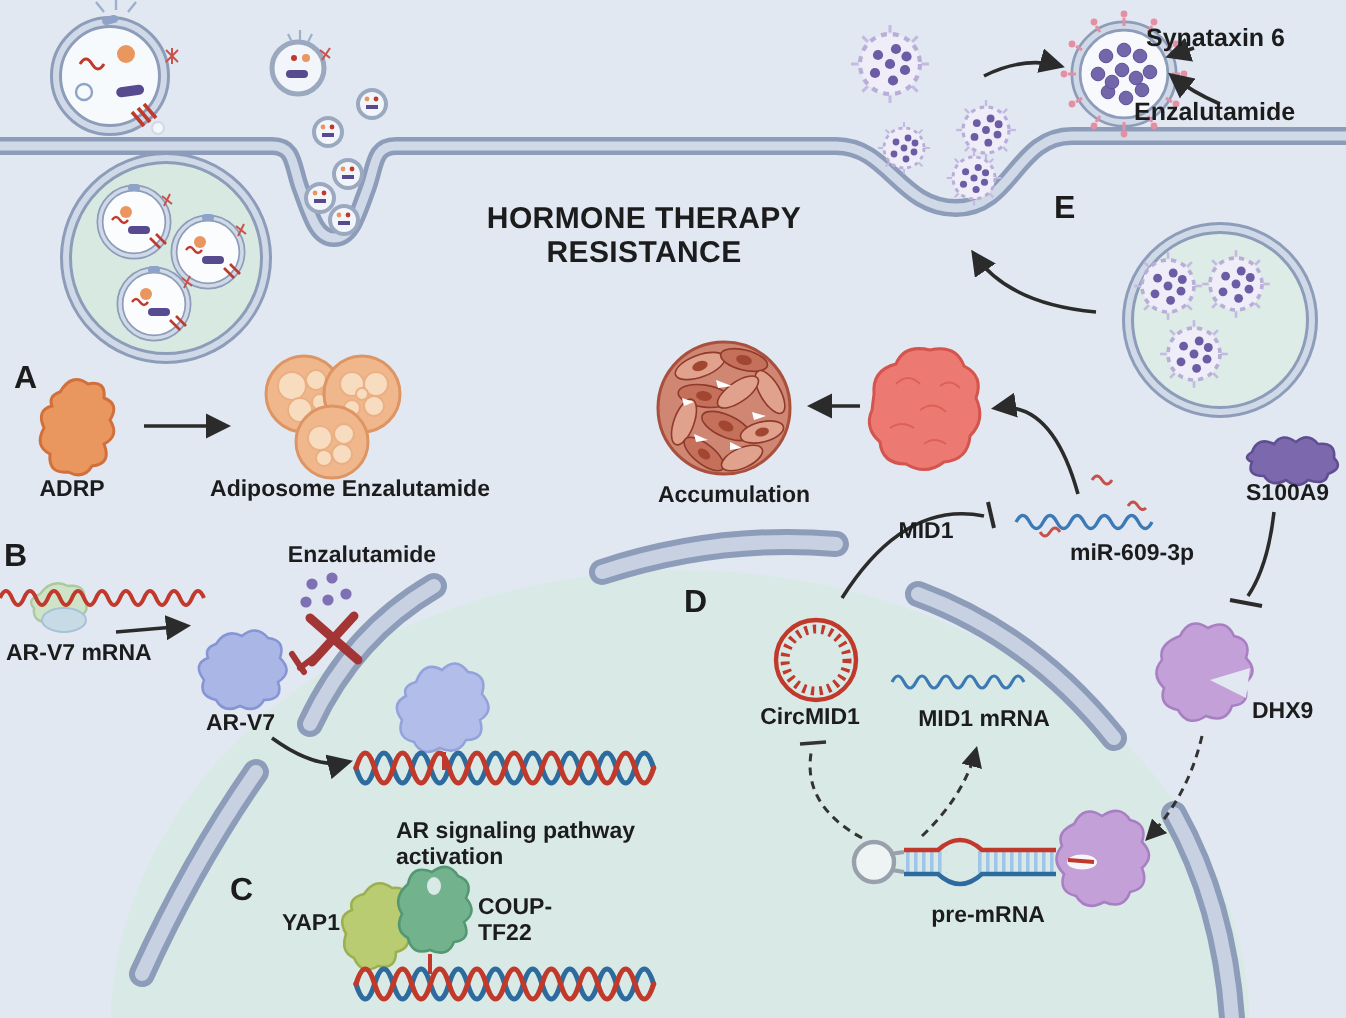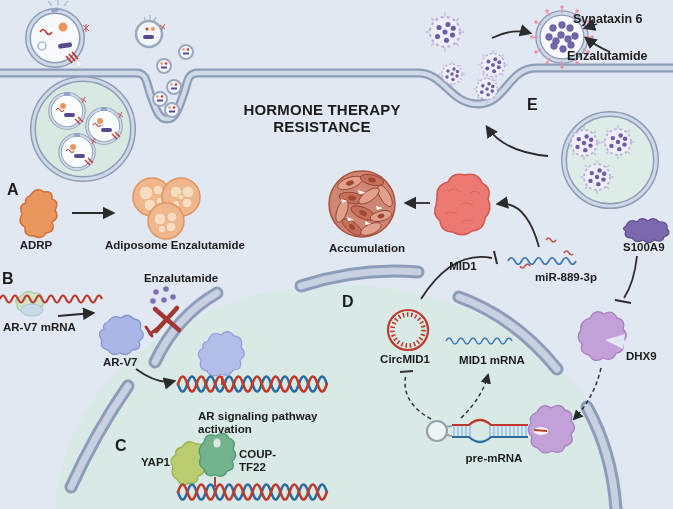--- a/index.html
+++ b/index.html
@@ -399,20 +399,20 @@
 
 <div class="lbl" style="left:141px;top:456px">YAP1</div>
 <div class="lbl ml" style="left:239px;top:448px">COUP-
 TF22</div>
 
 <div class="lbl ctr" style="left:405px;top:353px">CircMID1</div>
 <div class="lbl ctr" style="left:492px;top:354px">MID1 mRNA</div>
 <div class="lbl ctr" style="left:494px;top:452px">pre-mRNA</div>
 <div class="lbl" style="left:626px;top:350px">DHX9</div>
 <div class="lbl" style="left:623px;top:241px">S100A9</div>
-<div class="lbl ctr" style="left:566px;top:271px">miR-889-3p</div>
+<div class="lbl ctr" style="left:566px;top:271px">miR-609-3p</div>
 <div class="lbl ctr" style="left:463px;top:260px">MID1</div>
 <div class="lbl ctr" style="left:367px;top:242px">Accumulation</div>
 
 <div class="lbl big" style="left:573px;top:13px">Synataxin 6</div>
 <div class="lbl big" style="left:567px;top:50px">Enzalutamide</div>
 
 </div>
 
 </body></html>

